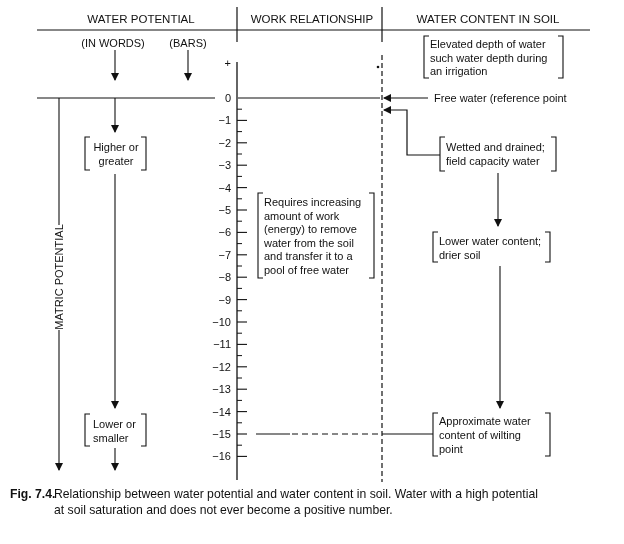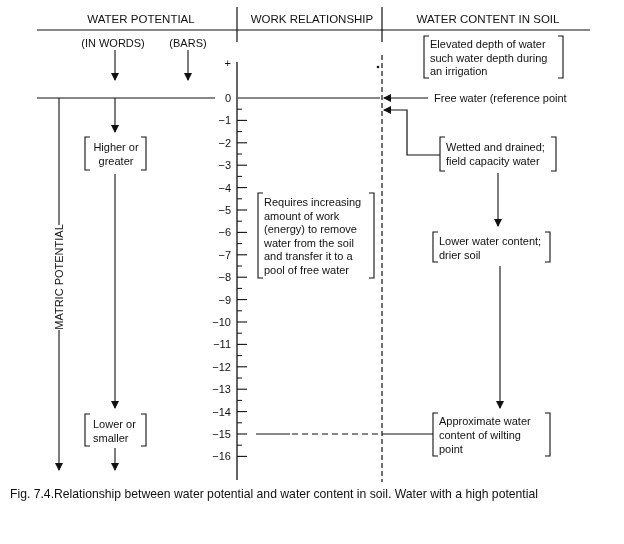--- a/index.html
+++ b/index.html
@@ -5,21 +5,21 @@
   html, body { margin:0; padding:0; background:#ffffff; }
   body { width:624px; height:544px; position:relative; overflow:hidden;
          font-family:"Liberation Sans", sans-serif; color:#111; }
   #fig { position:absolute; left:0; top:0; }
   svg text { font-family:"Liberation Sans", sans-serif; fill:#111; }
   .hdr { font-size:11.5px; }
   .sub { font-size:11px; }
   .tick { font-size:11px; }
   .box { font-size:11px; }
   .caption { position:absolute; left:0; top:487px; width:624px; font-size:12.2px; line-height:15.5px; color:#111; }
-  .caption .lbl { position:absolute; left:10px; top:0; font-weight:normal; }
+  .caption .lbl { position:absolute; left:10px; top:0; font-weight:bold; }
   .caption .body { position:absolute; left:54px; top:0; width:566px; text-align:justify; }
   .caption .line { display:block; white-space:nowrap; }
   .caption i { font-style:italic; }
 </style>
 </head>
 <body>
 
 <svg id="fig" width="624" height="485" viewBox="0 0 624 485">
   <defs>
     <marker id="ah" markerWidth="8" markerHeight="8" refX="7" refY="4" orient="auto" markerUnits="userSpaceOnUse">
@@ -173,14 +173,15 @@
       <line x1="256" x2="290" y1="434" y2="434" stroke="#111" stroke-width="1.1"></line>
       <line x1="292" x2="382" y1="434" y2="434" stroke="#111" stroke-width="1.1" stroke-dasharray="6,4"></line>
       <line x1="382" x2="433" y1="434" y2="434" stroke="#111" stroke-width="1.1"></line>
     </g>
 </svg>
 
 <div class="caption">
   <span class="lbl">Fig. 7.4.</span>
   <div class="body">
     <span class="line">Relationship between water potential and water content in soil. Water with a high potential</span>
+    <span class="line">at soil saturation and does not ever become a positive number.</span>
   </div>
 </div>
 
 </body></html>

